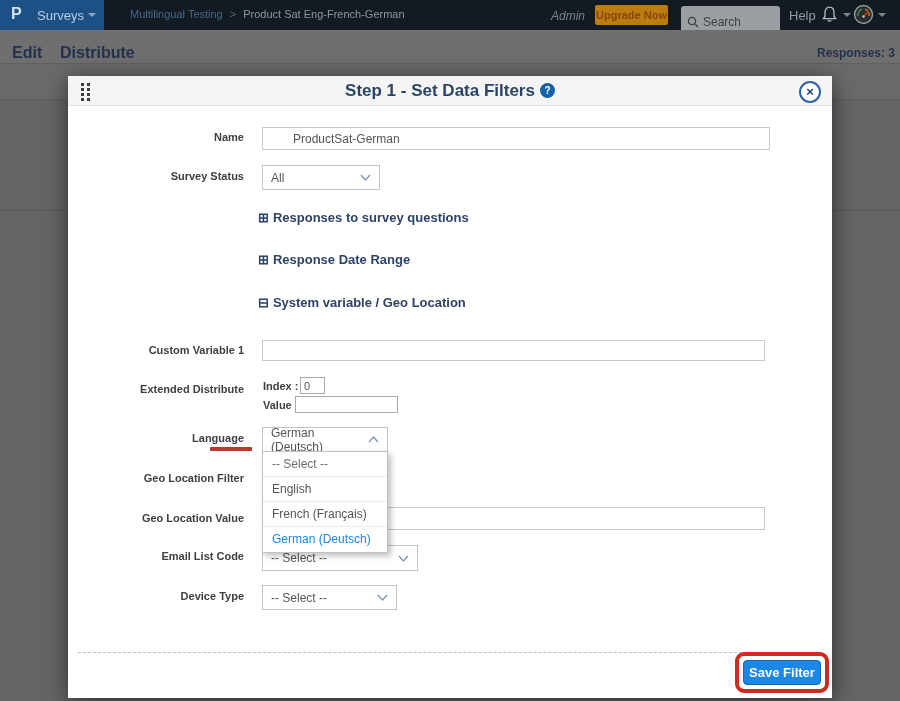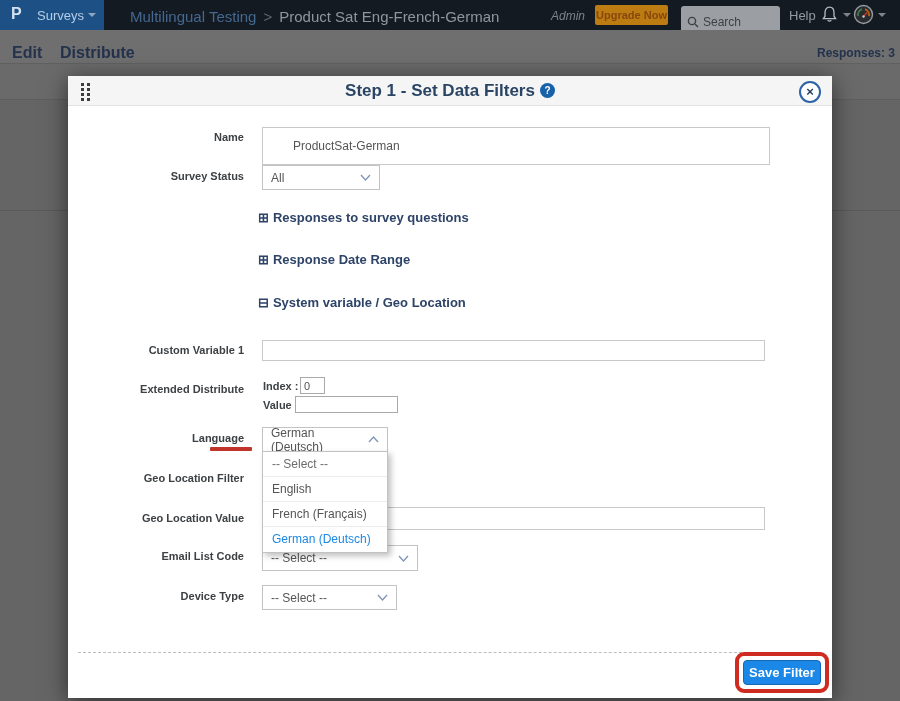--- a/index.html
+++ b/index.html
@@ -8,21 +8,21 @@
   .page { position:relative; width:900px; height:701px; }
 
   
   .topbar { position:absolute; left:0; top:0; width:900px; height:30px; background:#141a22; z-index:1; }
   .logo-area { position:absolute; left:0; top:0; width:104px; height:30px; background:#1d5185; }
   .logo-p { position:absolute; left:11px; top:5px; font-size:16px; font-weight:bold; color:#d3e2f2; }
   .nav-surveys { position:absolute; left:37px; top:8px; font-size:13px; color:#b6cde6;text-align:center; }
   .caret { display:inline-block; width:0; height:0; border-left:4px solid transparent;
            border-right:4px solid transparent; border-top:4px solid #8da6c2; }
   .caret-pos-surveys { position:absolute; left:88px; top:13px; }
-  .breadcrumb { position:absolute; left:130px; top:8px; font-size:15px; }
+  .breadcrumb { position:absolute; left:130px; top:8px; font-size:11px; }
   .bc-parent { color:#44688f; }
   .bc-sep { color:#5d6873; padding:0 7px; }
   .bc-current { color:#91969c; }
   .admin-label { position:absolute; left:551px; top:9px; font-size:12px; font-style:italic; color:#7d8288; }
   .upgrade-btn { position:absolute; left:595px; top:5px; width:73px; height:20px; background:#bd7c12;
                  border-radius:2px; color:#86480e; font-weight:bold; font-size:11px; text-align:center; line-height:20px; }
   .search-box { position:absolute; left:681px; top:6px; width:99px; height:21px; background:#9b9ea2;
                 border-radius:3px; display:flex; align-items:center; padding:16px 6px; }
   .search-box input { border:none; outline:none; background:transparent; width:70px; font-size:12px;
                       color:#3c4147; font-family:"Liberation Sans",sans-serif; }
@@ -163,21 +163,21 @@
             <rect x="7" y="16" width="3" height="3"></rect>
         </g>
       </svg>
       <div class="modal-title">
         <span>Step 1 - Set Data Filters</span><span class="help-icon">?</span>
       </div>
       <div class="close-btn">×</div>
     </div>
 
     <div class="flabel" style="top:55px;">Name</div>
-    <input class="tinput" style="left: 194px; top: 51px; width: 508px; height: 38px; padding-left: 30px;" type="text" value="ProductSat-German">
+    <input class="tinput" style="left: 194px; top: 51px; width: 508px; height: 23px; padding-left: 30px;" type="text" value="ProductSat-German">
 
     <div class="flabel" style="top:94px;">Survey Status</div>
     <div class="sel" style="left:194px; top:89px; width:118px; height:25px;">
       <span>All</span>
       <svg class="chev" width="11" height="7" viewBox="0 0 11 7">
         <polyline points="1,1 5.5,6 10,1" fill="none" stroke="#7f94b8" stroke-width="1.3"></polyline>
       </svg>
     </div>
 
     <div class="section-hdr" style="top:134px;">

